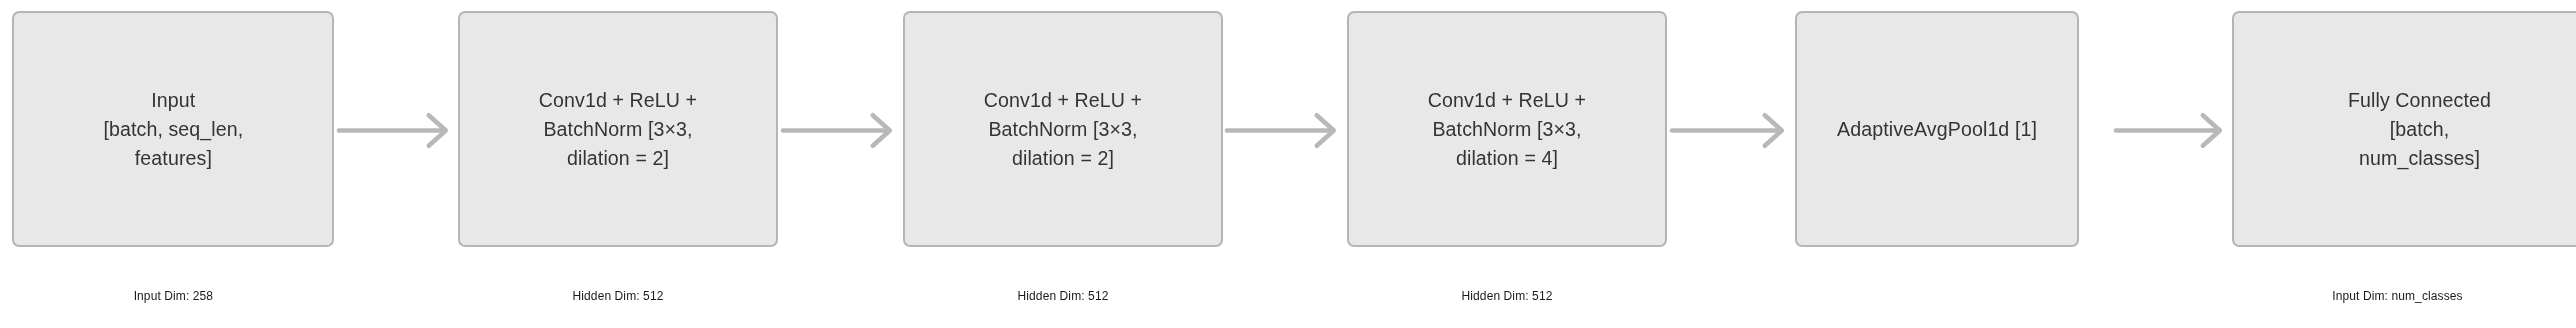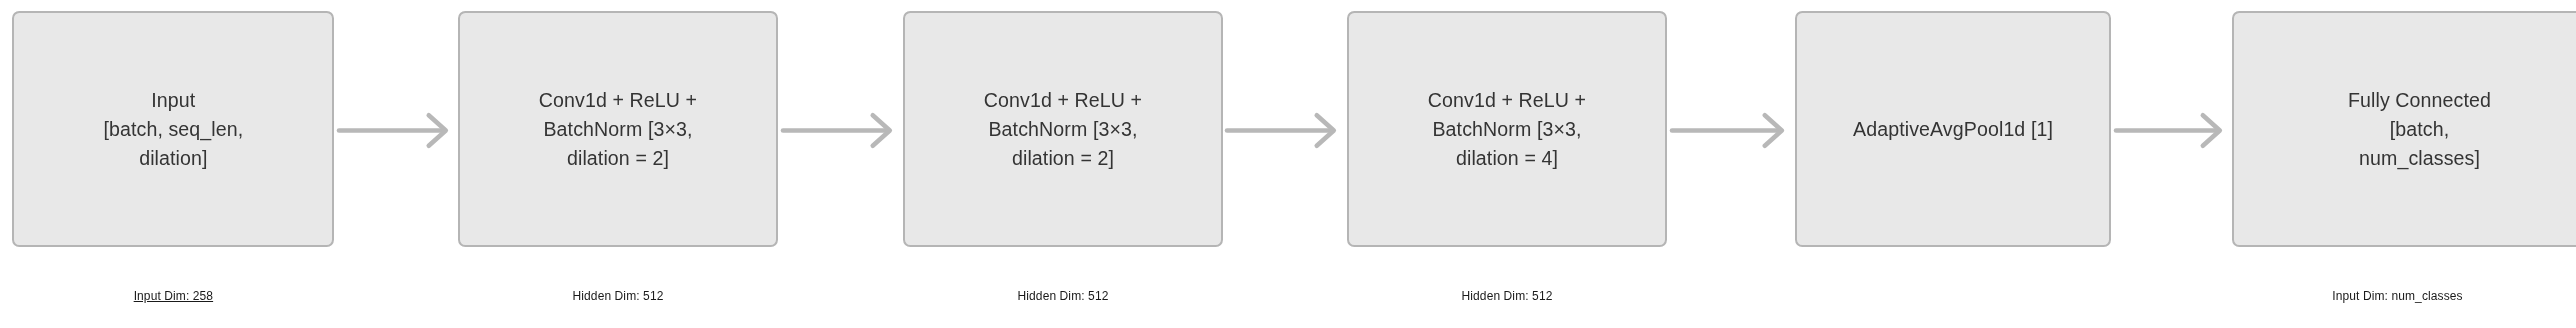--- a/index.html
+++ b/index.html
@@ -98,23 +98,23 @@
   <div class="edge" id="edge-4" style="left: 2116px; width: 111px;">
       <svg viewBox="0 0 170 62" preserveAspectRatio="none">
     <line x1="0" y1="31" x2="156" y2="31" stroke="#b8b8b8" stroke-width="7" stroke-linecap="round"></line>
     <polyline points="133,8 159,31 133,54" fill="none" stroke="#b8b8b8" stroke-width="7" stroke-linecap="round" stroke-linejoin="round"></polyline>
   </svg>
     </div>
 
   <div class="node" id="node-0" style="left: 12.4px; width: 322px;">
     <div class="node-label">Input
 [batch, seq_len,
-dilation]</div>
+features]</div>
   </div>
-  <div class="dim-label" id="dim-0" style="left: 12.4px; width: 322px; text-decoration: underline;">Input Dim: 258</div>
+  <div class="dim-label" id="dim-0" style="left: 12.4px; width: 322px;">Input Dim: 258</div>
 
   <div class="node" id="node-1" style="left: 458px; width: 320px;">
     <div class="node-label">Conv1d + ReLU +
 BatchNorm [3×3,
 dilation = 2]</div>
   </div>
   <div class="dim-label" id="dim-1" style="left: 458px; width: 320px;">Hidden Dim: 512</div>
 
   <div class="node" id="node-2" style="left: 903px; width: 320px;">
     <div class="node-label">Conv1d + ReLU +
@@ -123,21 +123,21 @@
   </div>
   <div class="dim-label" id="dim-2" style="left: 903px; width: 320px;">Hidden Dim: 512</div>
 
   <div class="node" id="node-3" style="left: 1347px; width: 320px;">
     <div class="node-label">Conv1d + ReLU +
 BatchNorm [3×3,
 dilation = 4]</div>
   </div>
   <div class="dim-label" id="dim-3" style="left: 1347px; width: 320px;">Hidden Dim: 512</div>
 
-  <div class="node" id="node-4" style="left: 1795px; width: 316px;">
+  <div class="node" id="node-4" style="left: 1795px; width: 284px;">
     <div class="node-label">AdaptiveAvgPool1d [1]</div>
   </div>
   <div class="dim-label" id="dim-4" style="left: 1795px; width: 316px;"></div>
 
   <div class="node" id="node-5" style="left: 2232px; width: 375px;">
     <div class="node-label">Fully Connected
 [batch,
 num_classes]</div>
   </div>
   <div class="dim-label" id="dim-5" style="left: 2232px; width: 331px;">Input Dim: num_classes</div>

